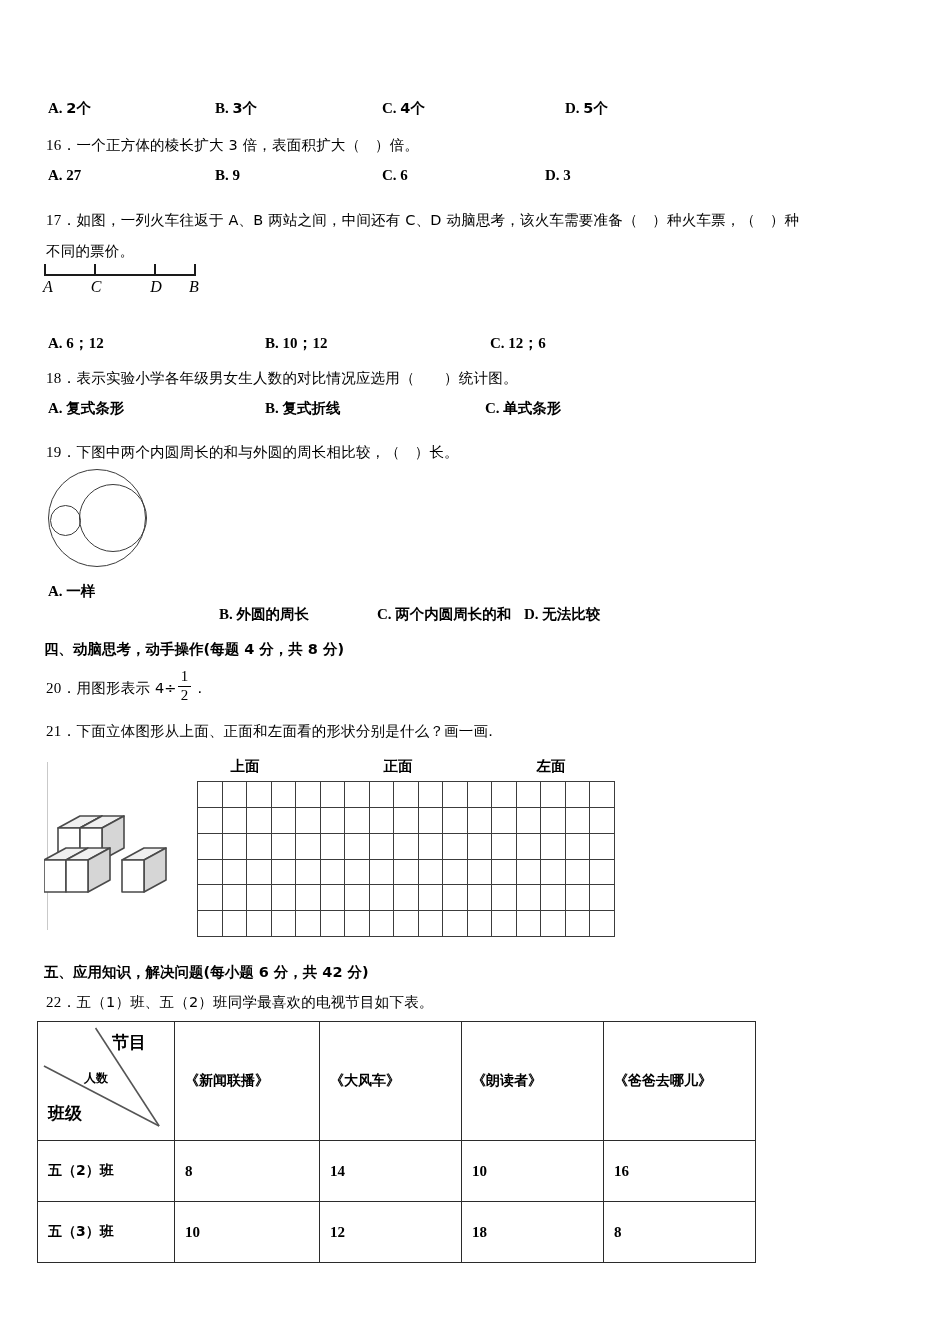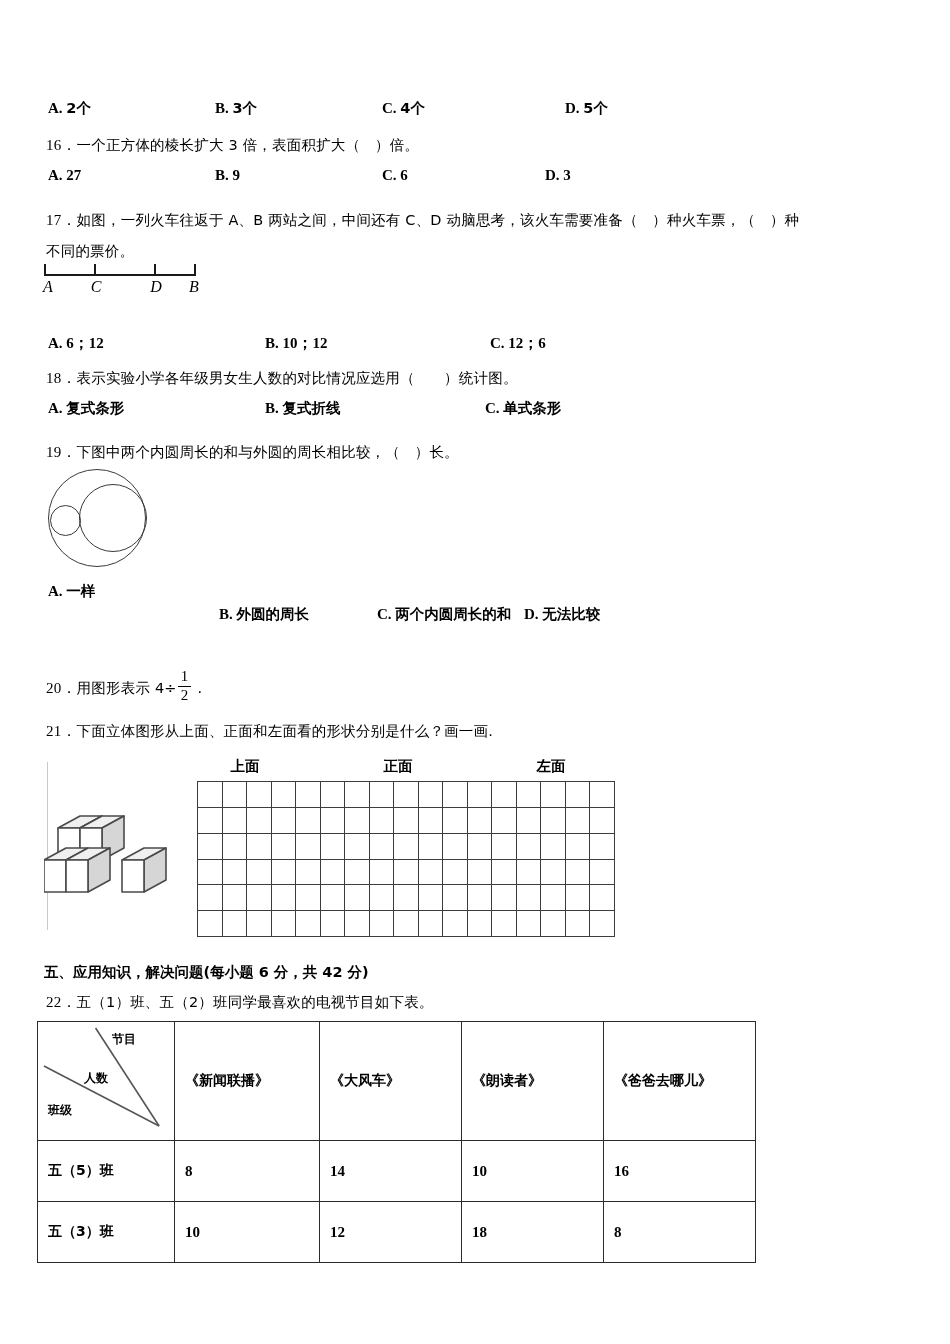--- a/index.html
+++ b/index.html
@@ -173,21 +173,21 @@
     font-size: 15px;
   }
   .corner {
     position: relative;
     padding: 0 !important;
     height: 118px;
   }
   .corner .lbl {
     position: absolute;
     font-family: "DejaVu Sans", sans-serif;
-    font-size: 12px;
+    font-size: 17px;
     font-weight: 600;
     white-space: nowrap;
   }
   .corner .lbl-program { top: 9px;  left: 74px; }
   .corner .lbl-count   { top: 48px; left: 46px; font-size: 12px; }
   .corner .lbl-class   { top: 80px; left: 10px; }
   .corner svg {
     position: absolute;
     inset: 0;
     width: 100%;
@@ -302,20 +302,21 @@
   </div>
   <div class="opt" style="left:377px; top:605px;">
     <span class="lab">C.</span>
     <span class="val">两个内圆周长的和</span>
   </div>
   <div class="opt" style="left:524px; top:605px;">
     <span class="lab">D.</span>
     <span class="val">无法比较</span>
   </div>
 
+  <div class="sechead" style="left:44px; top:640px;">四、动脑思考，动手操作(每题 4 分，共 8 分)</div>
 
   <div class="qline" style="left:46px; top:669px;">
     <span class="qnum">20．</span><span class="cn">用图形表示 4÷</span><span class="frac"><span class="num">1</span><span class="den">2</span></span><span class="cn">．</span>
   </div>
 
   <div class="qline" style="left:46px; top:719px;">
     <span class="qnum">21．</span><span class="cn">下面立体图形从上面、正面和左面看的形状分别是什么？画一画.</span>
   </div>
 
   <div class="leftrule" style="left:47px; top:762px; height:168px;"></div>
@@ -479,21 +480,21 @@
           <span class="lbl lbl-program">节目</span>
           <span class="lbl lbl-count">人数</span>
           <span class="lbl lbl-class">班级</span>
         </td>
         <td>《新闻联播》</td>
         <td>《大风车》</td>
         <td>《朗读者》</td>
         <td>《爸爸去哪儿》</td>
       </tr>
       <tr>
-        <td style="height:48px;">五（5）班</td>
+        <td style="height:48px;">五（2）班</td>
         <td class="num">8</td>
         <td class="num">14</td>
         <td class="num">10</td>
         <td class="num">16</td>
       </tr>
       <tr>
         <td style="height:48px;">五（3）班</td>
         <td class="num">10</td>
         <td class="num">12</td>
         <td class="num">18</td>

